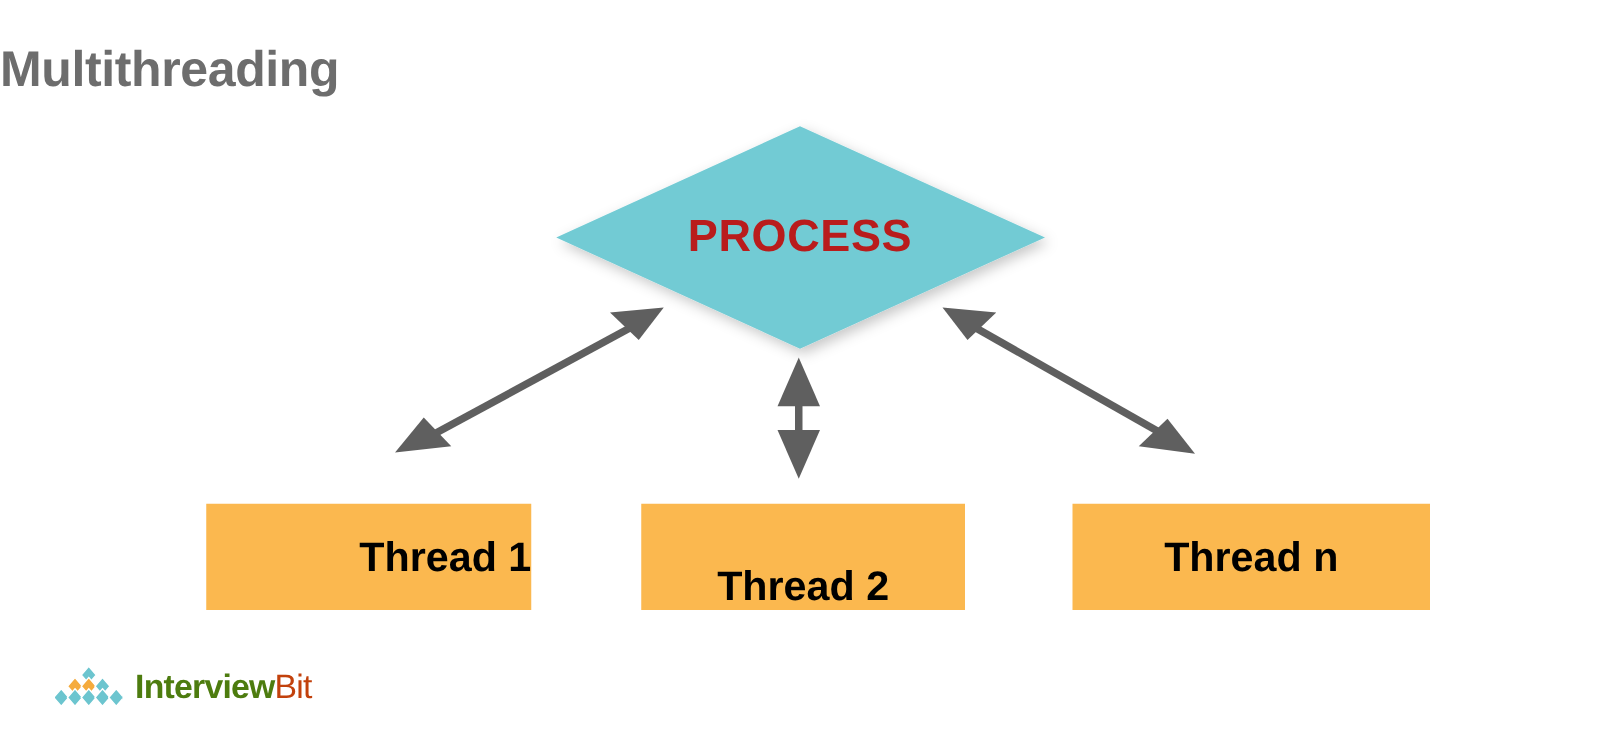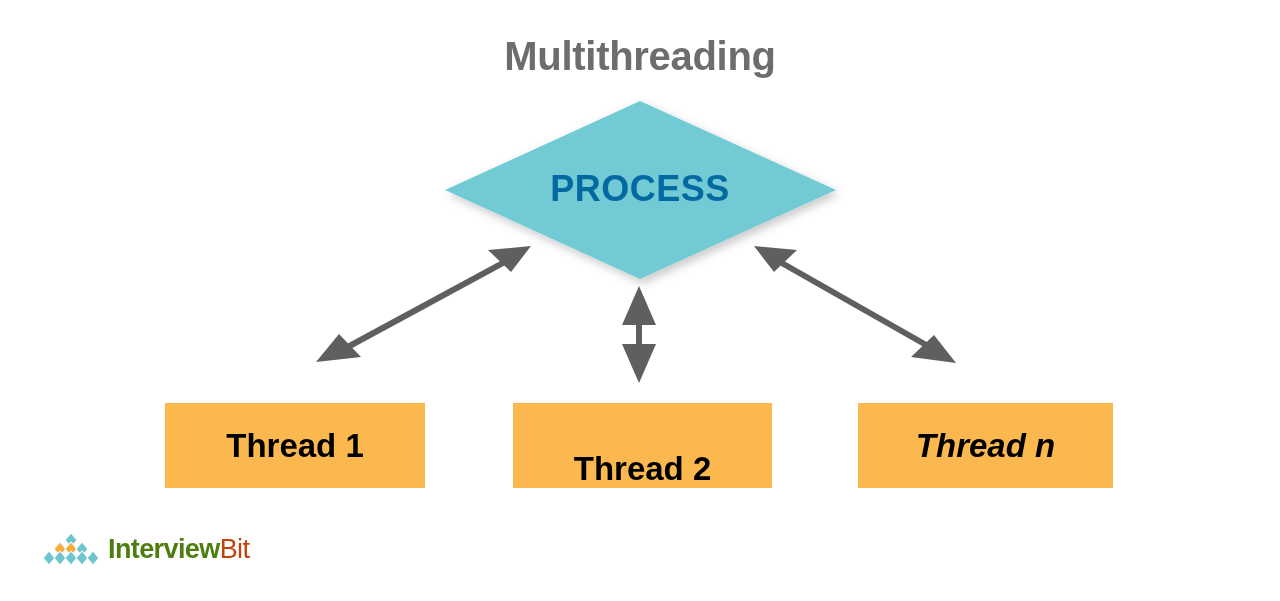--- a/index.html
+++ b/index.html
@@ -19,21 +19,21 @@
     height: 601px;
     background: #ffffff;
   }
 
   
   #title {
     position: absolute;
     left: 0;
     top: 30px;
     width: 1280px;
-    text-align: center;
+    text-align: left;
     font-size: 40px;
     font-weight: bold;
     color: #6d6d6d;
     letter-spacing: -0.3px;
     line-height: 52px;
     user-select: none;
   }
 
   
   #diagram-svg {
@@ -46,21 +46,21 @@
 
   
   #process-label {
     position: absolute;
     left: 445px;
     top: 163px;
     width: 390px;
     text-align: center;
     font-size: 36px;
     font-weight: bold;
-    color: #0369a1;
+    color: #b91c1c;
     letter-spacing: 0.5px;
     line-height: 52px;
     user-select: none;
   }
 
   
   .thread-box {
     position: absolute;
     top: 403px;
     height: 85px;
@@ -69,23 +69,23 @@
     align-items: center;
     justify-content: center;
   }
   .thread-label {
     font-size: 33px;
     font-weight: bold;
     color: #000000;
     letter-spacing: 0px;
     user-select: none;
   }
-  #thread-box-0 { left: 165px; width: 260px; }
+  #thread-box-0 { left: 165px; width: 260px; justify-content: flex-end; }
   #thread-box-1 { left: 513px; width: 259px; align-items: flex-end; }
-  #thread-box-2 { left: 858px; width: 255px; font-style: italic; }
+  #thread-box-2 { left: 858px; width: 286px; }
 
   
   #logo {
     position: absolute;
     left: 44px;
     top: 528px;
     height: 42px;
     display: flex;
     align-items: center;
   }

